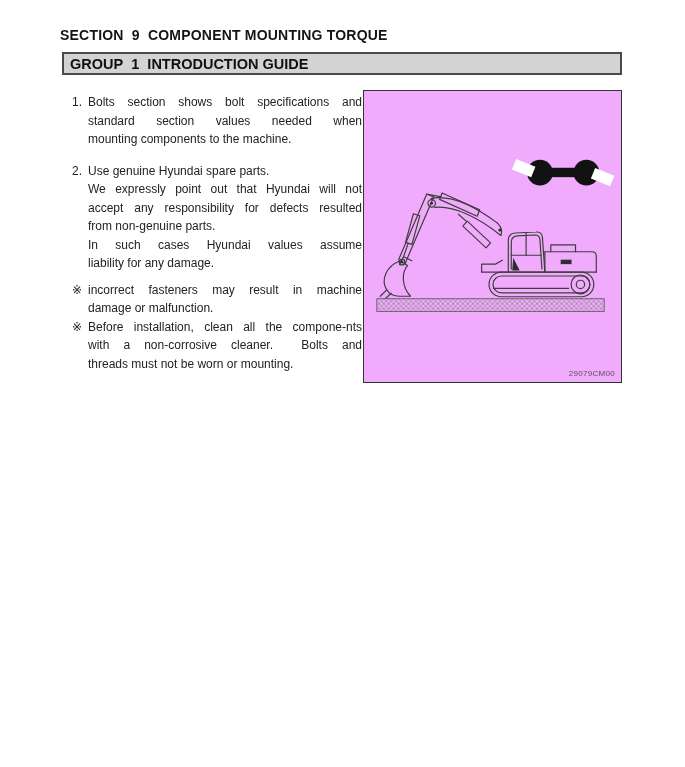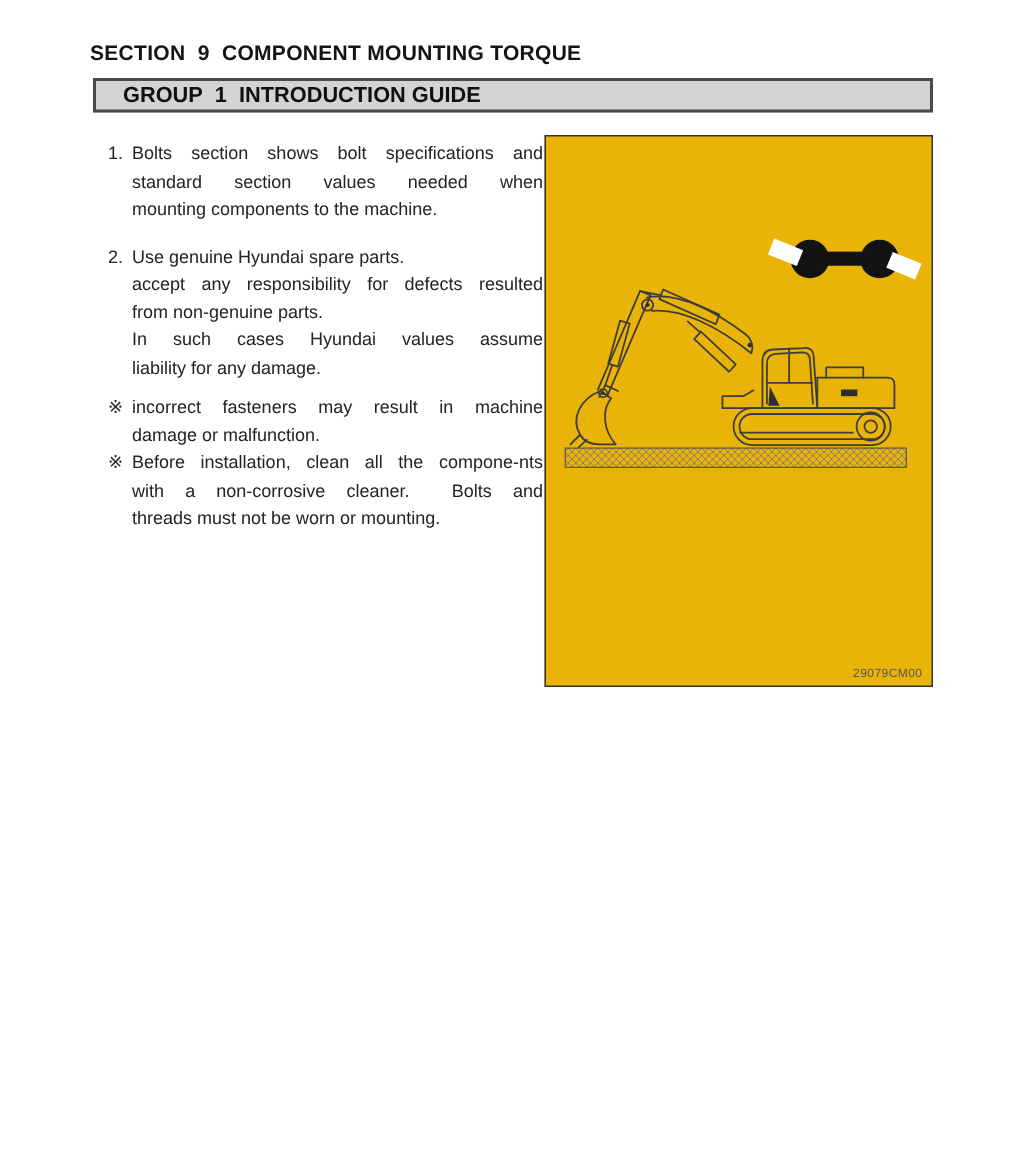--- a/index.html
+++ b/index.html
@@ -2,29 +2,29 @@
 <html><head>
 <meta charset="utf-8">
 <style>
   html,body{margin:0;padding:0;background:#fff;}
   .page{position:relative;width:685px;height:767px;background:#ffffff;overflow:hidden;
         font-family:"Liberation Sans","DejaVu Sans",sans-serif;color:#232323;}
   .section-title{position:absolute;left:60px;top:27px;width:562px;text-align:left;
         font-size:14px;font-weight:bold;color:#141414;white-space:nowrap;letter-spacing:0.2px;}
   .group-bar{position:absolute;left:62px;top:52px;width:560px;height:23px;box-sizing:border-box;
         background:#d3d3d3;border:2px solid #4a4a4a;display:flex;align-items:center;}
-  .group-bar-label{font-size:14.5px;font-weight:bold;color:#101010;padding-left:18px;white-space:nowrap;}
+  .group-bar-label{font-size:14.5px;font-weight:bold;color:#101010;padding-left:6px;white-space:nowrap;}
   .body-col{position:absolute;left:72px;top:93px;width:290px;font-size:12px;line-height:18.5px;}
   .para{position:relative;padding-left:16px;}
   .mb13{margin-bottom:13px;} .mb8{margin-bottom:8px;} .mb0{margin-bottom:0;}
   .marker{position:absolute;left:0;top:0;line-height:18.5px;}
   .ln{line-height:18.5px;text-align:justify;}
   .ln.j{text-align-last:justify;}
-  .figure-box{position:absolute;left:363px;top:90px;width:259px;height:368px;box-sizing:border-box;
-        border:1.5px solid #333;background:#eab308;}
+  .figure-box{position:absolute;left:363px;top:90px;width:259px;height:293px;box-sizing:border-box;
+        border:1.5px solid #333;background:#f0abfc;}
   .figure-box svg{position:absolute;left:0;top:0;}
   .figure-code{position:absolute;right:6px;bottom:4px;font-size:8px;color:#555;letter-spacing:0.3px;}
 </style>
 </head>
 <body>
 
 <div class="page">
 
   <div class="section-title">SECTION&nbsp; 9&nbsp; COMPONENT MOUNTING TORQUE</div>
 
@@ -35,20 +35,21 @@
   <div class="body-col">
     <div class="para mb13">
       <span class="marker">1.</span>
       <div class="ln j">Bolts section shows bolt specifications and</div>
       <div class="ln j">standard section values needed when</div>
       <div class="ln">mounting components to the machine.</div>
     </div>
     <div class="para mb8">
       <span class="marker">2.</span>
       <div class="ln">Use genuine Hyundai spare parts.</div>
+      <div class="ln j">We expressly point out that Hyundai will not</div>
       <div class="ln j">accept any responsibility for defects resulted</div>
       <div class="ln">from non-genuine parts.</div>
       <div class="ln j">In such cases Hyundai values assume</div>
       <div class="ln">liability for any damage.</div>
     </div>
     <div class="para mb0">
       <span class="marker">※</span>
       <div class="ln j">incorrect fasteners may result in machine</div>
       <div class="ln">damage or malfunction.</div>
     </div>

